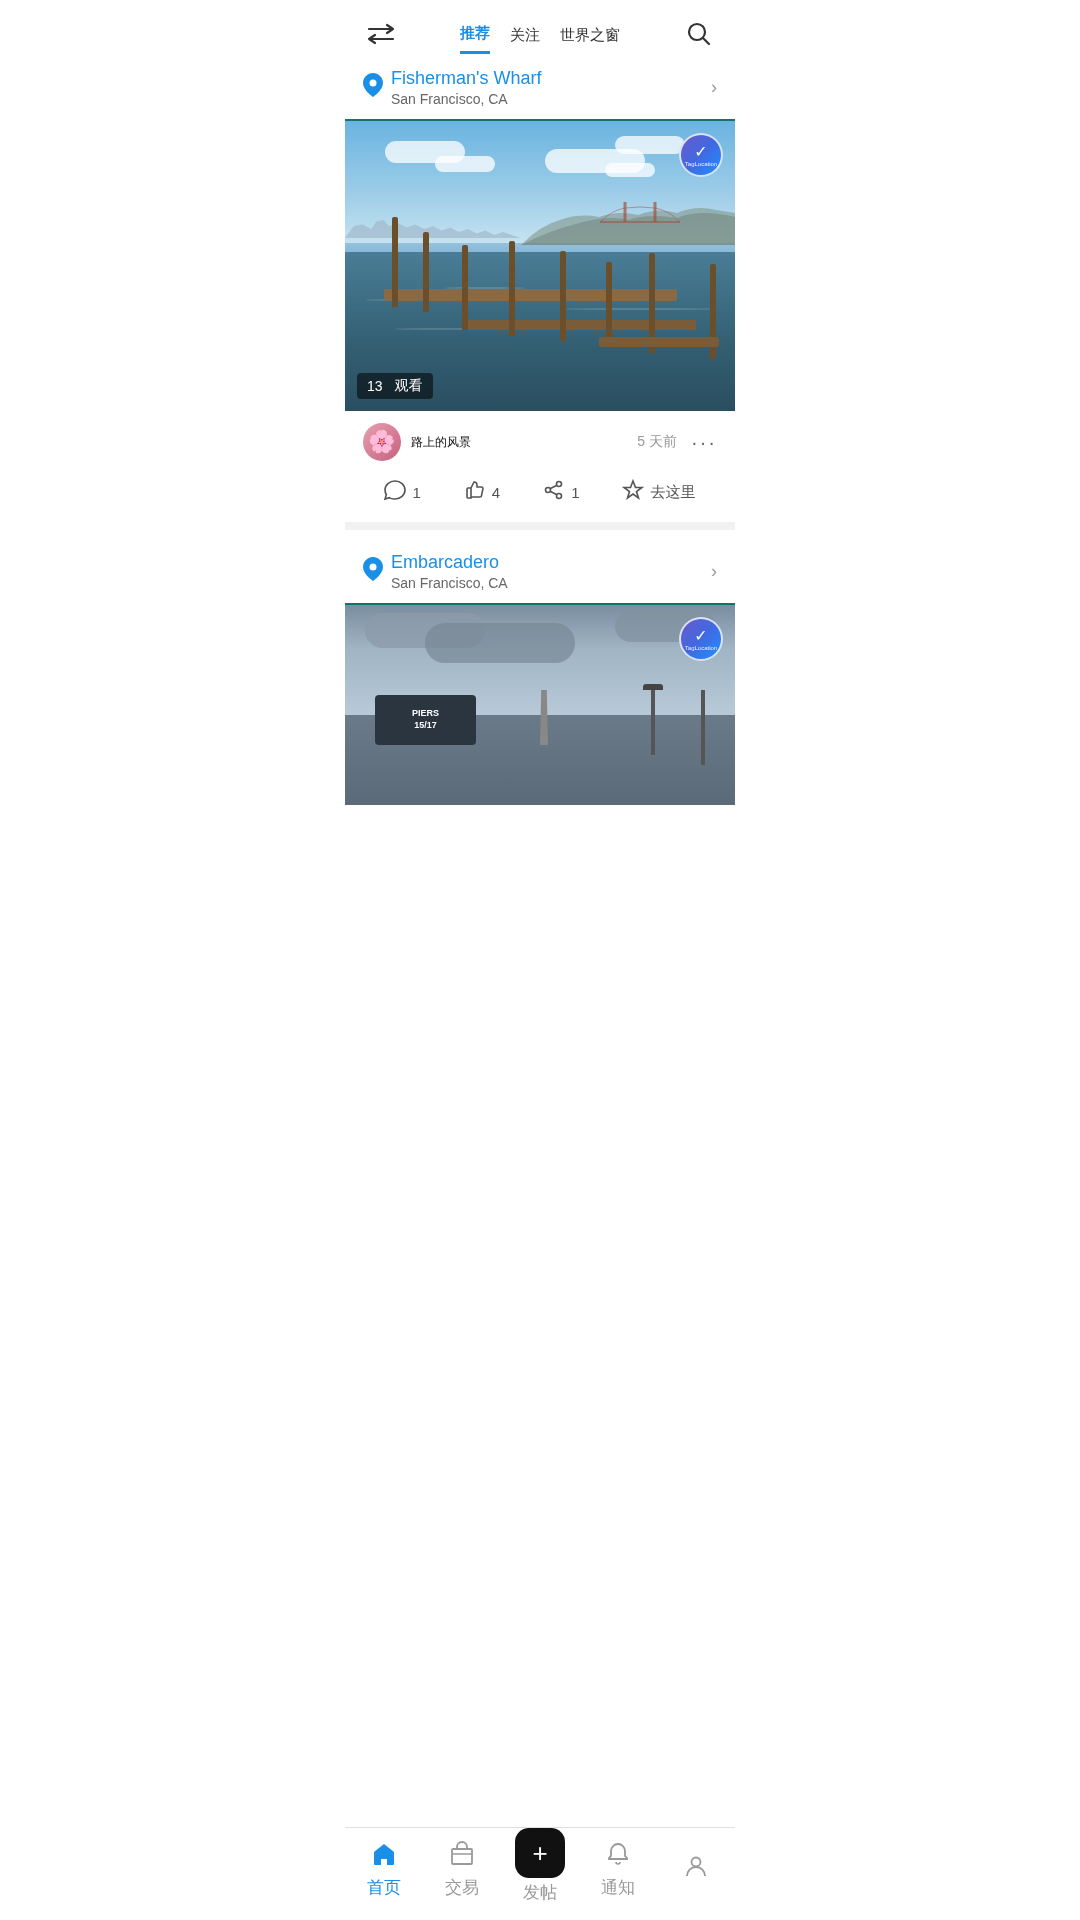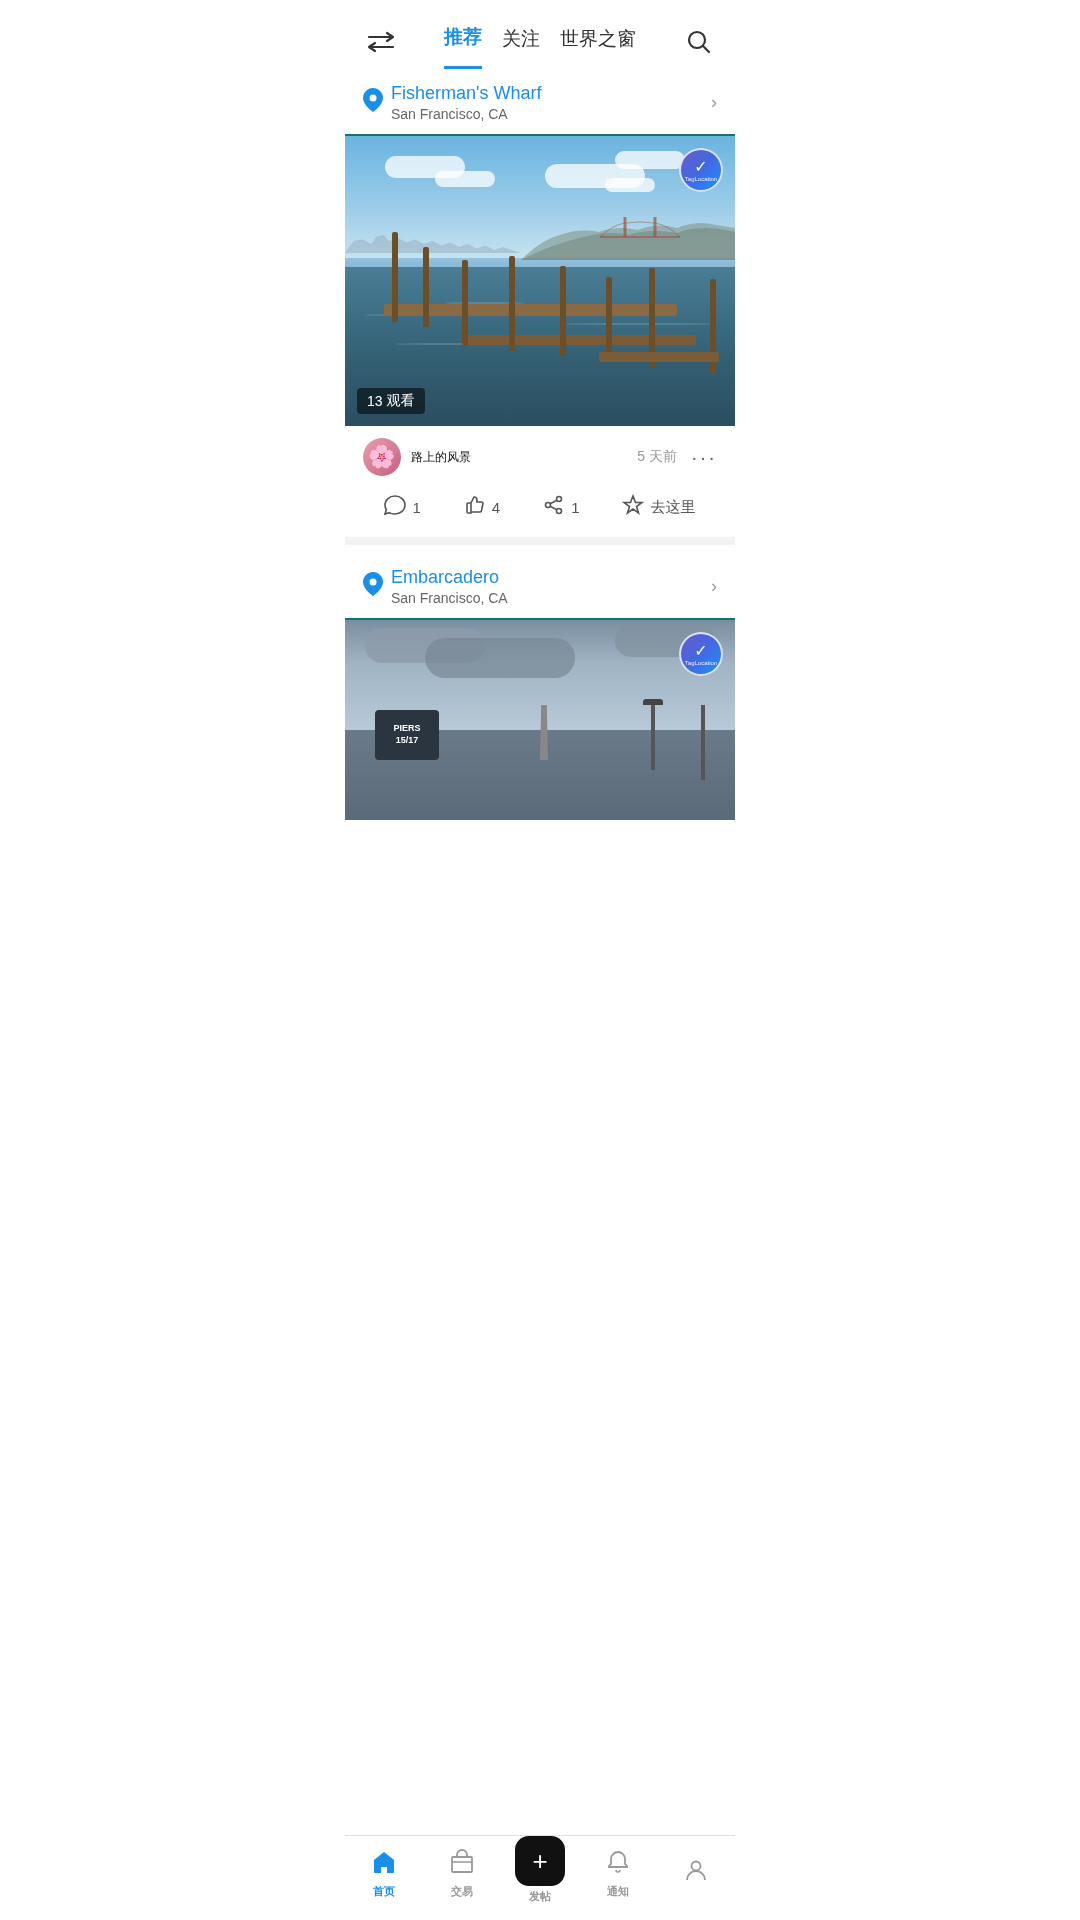--- a/index.html
+++ b/index.html
@@ -29,24 +29,24 @@
       align-items: center;
       justify-content: center;
       cursor: pointer;
     }
     .nav-tabs {
       display: flex;
       gap: 20px;
       align-items: center;
     }
     .nav-tab {
-      font-size: 19px;
+      font-size: 15px;
       color: #333;
       cursor: pointer;
-      padding-bottom: 16px;
+      padding-bottom: 8px;
       margin-top: 10px;
     }
     .nav-tab.active {
       color: #1a8fe8;
       font-weight: 600;
       border-bottom: 3px solid #1a8fe8;
     }
 
     
     .location-card {
@@ -179,21 +179,21 @@
       position: absolute;
       bottom: 12px;
       left: 12px;
       background: rgba(0,0,0,0.55);
       color: #fff;
       font-size: 14px;
       padding: 4px 10px;
       border-radius: 4px;
       display: flex;
       align-items: center;
-      gap: 4px;
+      gap: 12px;
     }
     
     .verified-badge {
       position: absolute;
       top: 12px;
       right: 12px;
       width: 44px;
       height: 44px;
       background: linear-gradient(135deg, #6a5acd, #4169e1, #1e90ff);
       border-radius: 50%;
@@ -306,23 +306,22 @@
       min-width: 60px;
     }
     .bottom-nav-icon {
       font-size: 24px;
       color: #999;
     }
     .bottom-nav-icon.active {
       color: #1a8fe8;
     }
     .bottom-nav-label {
-      font-size: 11px;
+      font-size: 17px;
       color: #999;
-      font-weight: bold;
     }
     .bottom-nav-label.active {
       color: #1a8fe8;
     }
     .post-btn {
       width: 50px;
       height: 50px;
       background: #111;
       border-radius: 14px;
       display: flex;
@@ -522,21 +521,21 @@
     <div style="width:100%;height:100%;position:relative;overflow:hidden;">
 
       <div style="position:absolute;top:0;left:0;right:0;height:55%;background:linear-gradient(180deg,#7a8ea0 0%,#a0b4c4 40%,#b8cad8 100%);"></div>
 
       <div style="position:absolute;top:8px;left:20px;width:120px;height:35px;background:rgba(140,155,170,0.8);border-radius:50px;"></div>
       <div style="position:absolute;top:18px;left:80px;width:150px;height:40px;background:rgba(120,135,150,0.7);border-radius:50px;"></div>
       <div style="position:absolute;top:5px;right:20px;width:100px;height:32px;background:rgba(130,145,160,0.75);border-radius:50px;"></div>
 
       <div style="position:absolute;bottom:0;left:0;right:0;height:45%;background:linear-gradient(180deg,#6a7a88 0%,#5a6a78 100%);"></div>
 
-      <div style="position:absolute;bottom:30%;left:30px;width:64px;height:50px;background:#2a3540;border-radius:4px;display:flex;align-items:center;justify-content:center;">
+      <div style="position:absolute;bottom:30%;left:30px;width:101px;height:50px;background:#2a3540;border-radius:4px;display:flex;align-items:center;justify-content:center;">
         <div style="color:#fff;font-size:9px;text-align:center;font-weight:600;line-height:1.3;">PIERS<br>15/17</div>
       </div>
 
       <div style="position:absolute;bottom:25%;right:80px;width:4px;height:70px;background:#555;"></div>
       <div style="position:absolute;bottom:calc(25% + 65px);right:72px;width:20px;height:6px;background:#444;border-radius:3px 3px 0 0;"></div>
 
       <div style="position:absolute;bottom:20%;right:30px;width:4px;height:75px;background:#555;"></div>
 
       <div style="position:absolute;bottom:30%;left:50%;width:8px;height:55px;background:#888;clip-path:polygon(15% 0%, 85% 0%, 100% 100%, 0% 100%);"></div>
 

